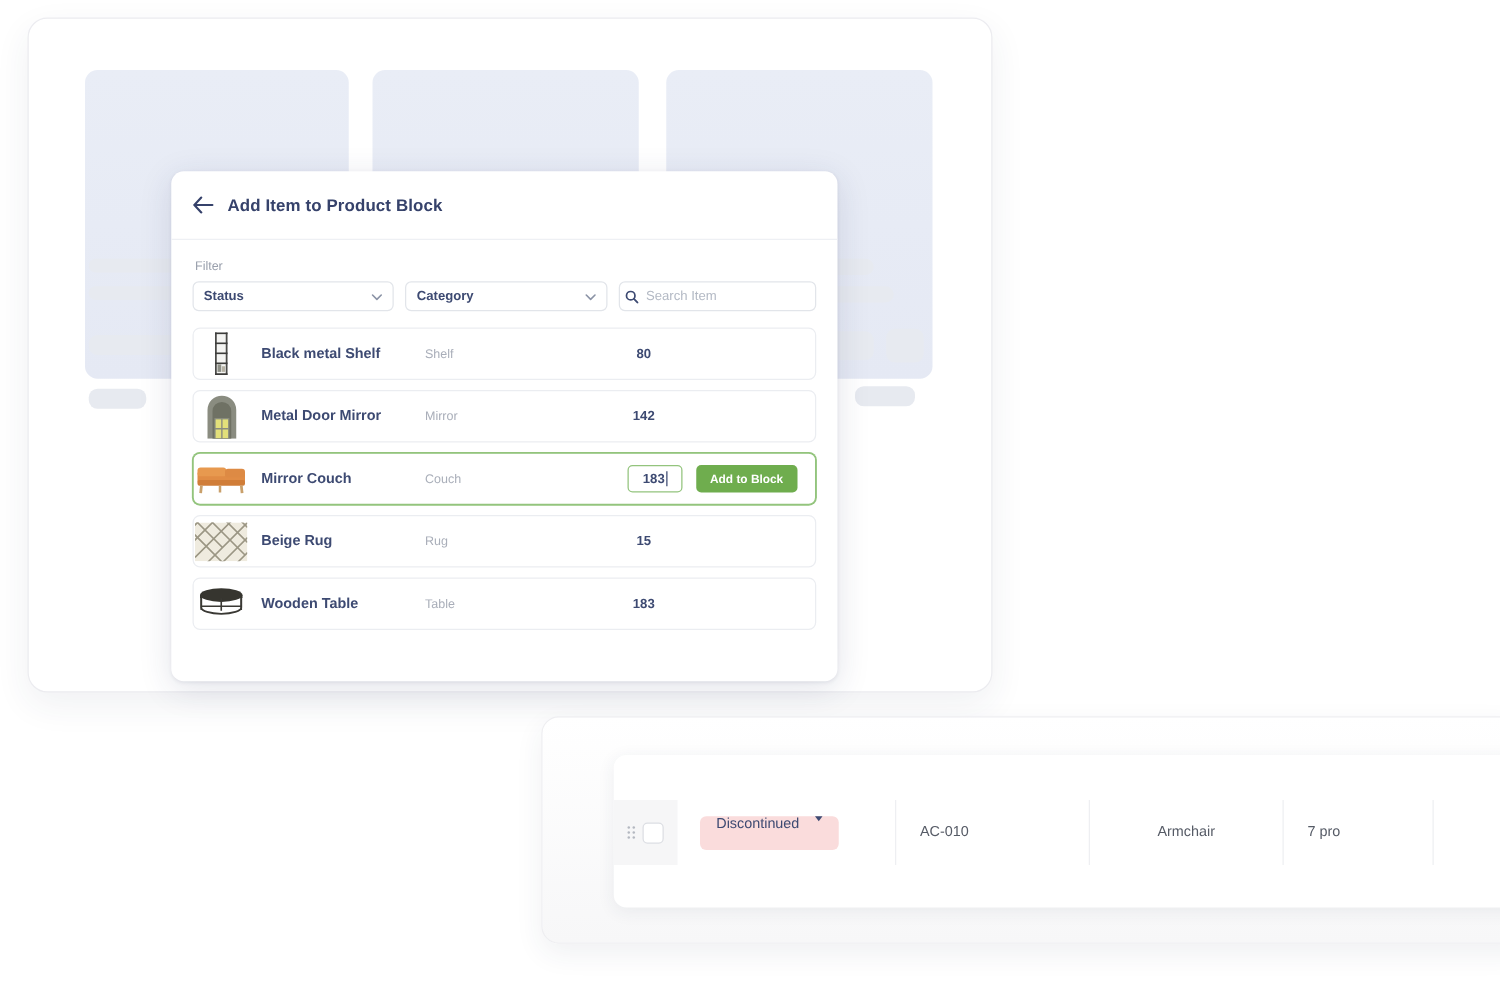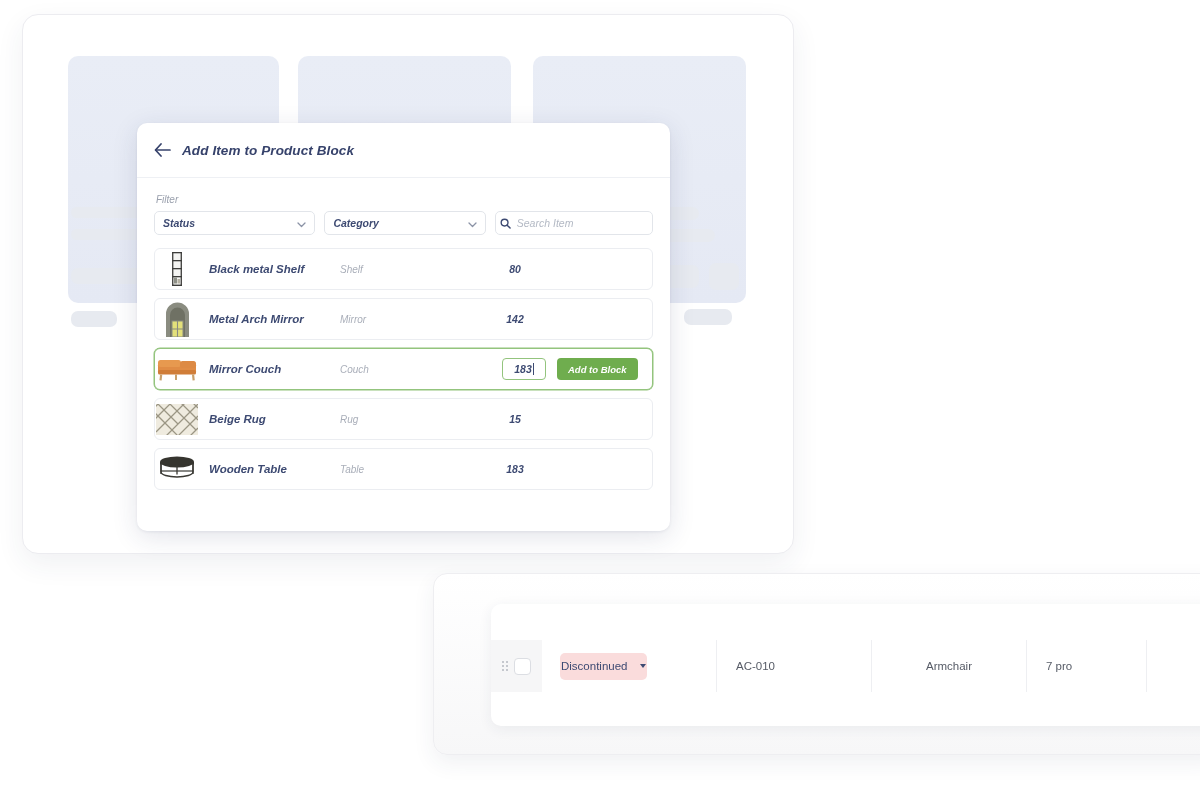--- a/index.html
+++ b/index.html
@@ -44,27 +44,26 @@
 
   
   .skR1 { left: 636px; top: 192px; width: 40px; height: 13px; }
   .skR2 { left: 636px; top: 214px; width: 56px; height: 13px; }
   .skR3 { left: 636px; top: 250px; width: 40px; height: 23px; }
   .skR4 { left: 686px; top: 248px; width: 30px; height: 27px; }
   .skR5 { left: 661px; top: 294px; width: 48px; height: 16px; }
 
   
   .modal {
-    position: absolute; left: 137px; top: 123px;
+    position: absolute; left: 137px; top: 137px;
     width: 533px; height: 408px;
     background: #ffffff;
     border-radius: 10px;
     box-shadow: 0 6px 26px rgba(40,50,90,0.13), 0 1px 3px rgba(40,50,90,0.08);
     overflow: hidden;
-    font-style: italic;
   }
   .modal-header {
     height: 55px;
     display: flex; align-items: center;
     padding-left: 14px;
     border-bottom: 1px solid #eef0f4;
   }
   .back-arrow {
     width: 22px; height: 22px;
     display: flex; align-items: center; justify-content: center;
@@ -209,22 +208,22 @@
     border-right: 1px solid #eeeff2;
     padding-left: 19px;
   }
   .c-name { width: 142px; }
   .c-status { width: 175px; padding-left: 18px; border-right: 1px solid #eeeff2; }
   .c-sku { width: 155px; }
   .c-type { width: 155px; justify-content: center; padding-left: 0; }
   .c-prod { width: 120px; }
   .badge {
     background: #fadcdc; border-radius: 5px;
-    height: 27px; padding: 0 1px;
-    display: flex; align-items: center; gap: 13px;
+    height: 27px; padding: 0 13px;
+    display: flex; gap: 13px;
     cursor: pointer;
   }
   .badge span { font-size: 11.5px; color: #3d4a72; }
   .badge .bcar {
     width: 0; height: 0;
     border-left: 3.5px solid transparent;
     border-right: 3.5px solid transparent;
     border-top: 4.5px solid #3d4a72;
   }
 </style>
@@ -319,21 +318,21 @@
         <div class="item-row">
           <div class="thumb">
             <svg width="27" height="36" viewBox="0 0 27 36">
               <path d="M2 36V13a11.5 11.5 0 0 1 23 0v23z" fill="#8a8c80"></path>
               <path d="M6 36V14a7.5 7.5 0 0 1 15 0v22z" fill="#6f7164"></path>
               <rect x="8" y="20" width="11" height="16" fill="#e3e07a"></rect>
               <rect x="8" y="20" width="11" height="16" fill="none" stroke="#8a8c80" stroke-width="1"></rect>
               <path d="M13.5 20v16M8 28h11" stroke="#8a8c80" stroke-width="1.1"></path>
             </svg>
           </div>
-          <div class="item-name">Metal Arch Mirror</div>
+          <div class="item-name">Metal Door Mirror</div>
           <div class="item-cat">Mirror</div>
           <div class="item-qty">142</div>
         </div>
 
         <div class="item-row active">
           <div class="thumb">
             <svg width="42" height="26" viewBox="0 0 42 26">
               <rect x="2" y="7" width="38" height="10" rx="2.2" fill="#e08c45"></rect>
               <rect x="2" y="4" width="23" height="7" rx="2.5" fill="#e7994f"></rect>
               <rect x="24" y="5" width="16" height="7" rx="2.5" fill="#dd8a44"></rect>

